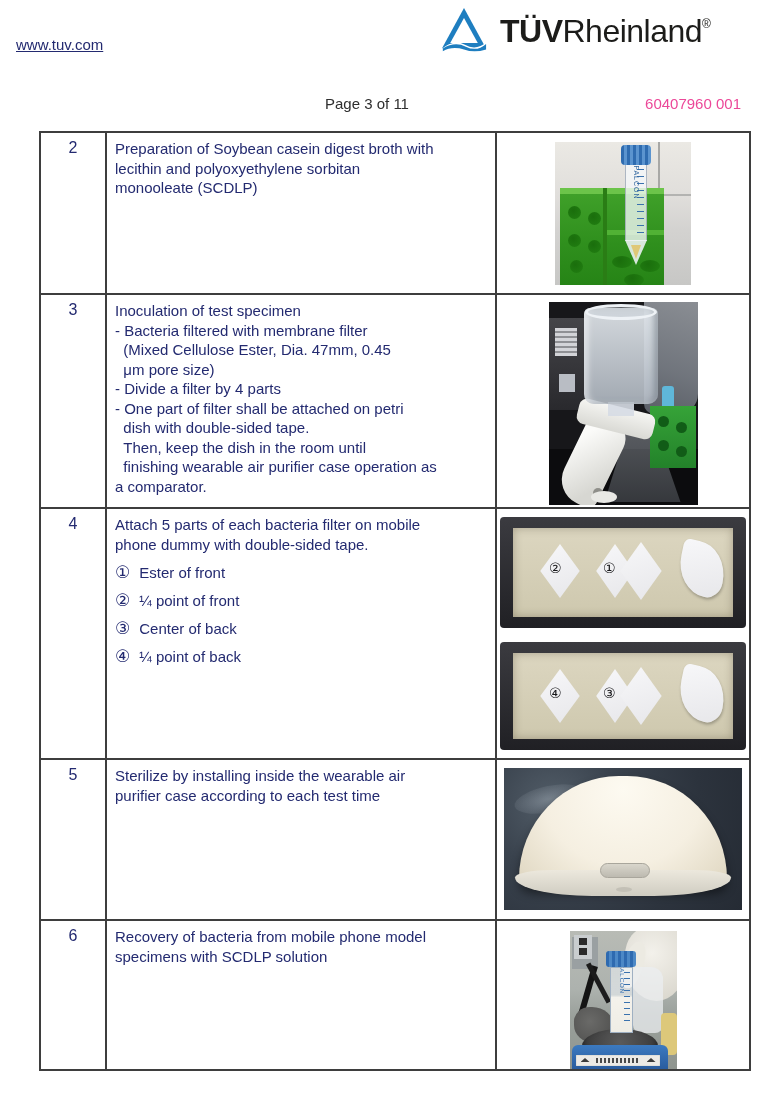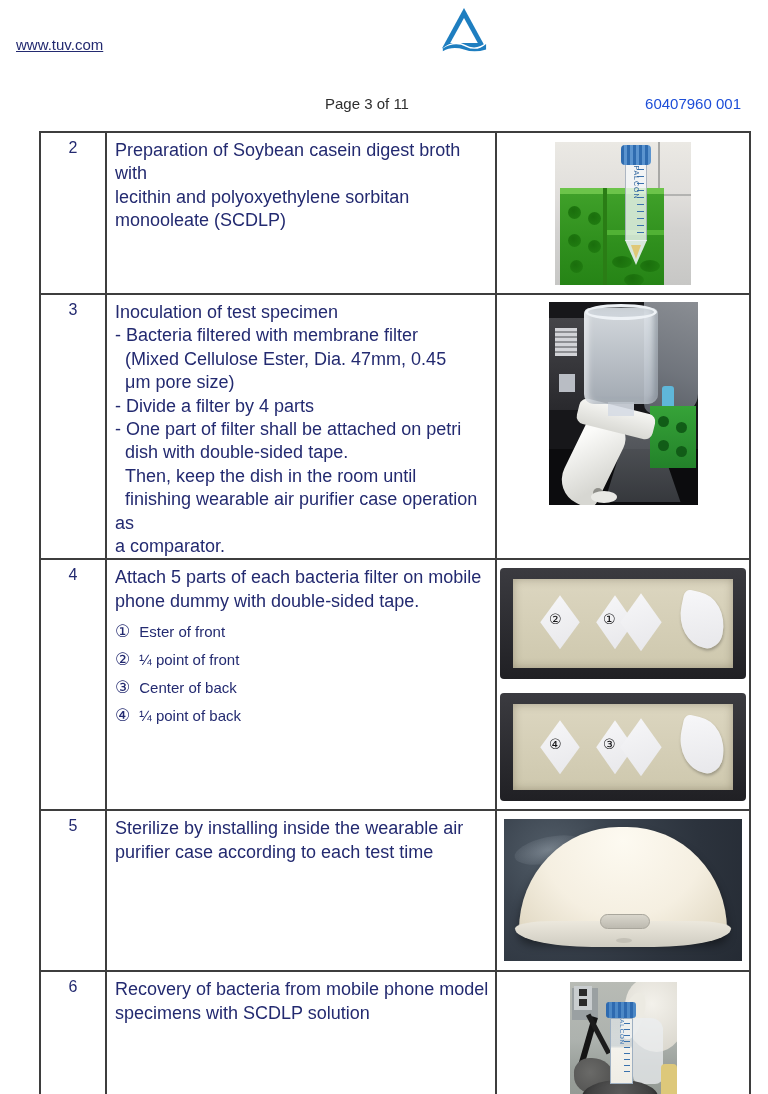--- a/index.html
+++ b/index.html
@@ -7,29 +7,29 @@
   body { font-family:"Liberation Sans","DejaVu Sans",sans-serif; }
   .page { position:relative; width:768px; height:1094px; background:#fff; overflow:hidden; }
 
   
   .site-link { position:absolute; left:16px; top:36px; font-size:15px; color:#232a70; text-decoration:underline; }
   .logo { position:absolute; left:441px; top:7px; display:flex; align-items:center; gap:13px; }
   .logo-text { font-size:32px; color:#1c1c1a; letter-spacing:-0.5px; white-space:nowrap; }
   .logo-bold { font-weight:bold; }
   .logo-mark { font-size:12px; vertical-align:14px; }
   .pageline-center { position:absolute; left:325px; top:95px; font-size:15px; color:#2e2e2e;text-align:center; }
-  .pageline-right  { position:absolute; right:27px; top:95px; font-size:15px; color:#1d4ed8; }
+  .pageline-right  { position:absolute; right:27px; top:95px; font-size:15px; color:#ec4899; }
 
   
   table.steps { position:absolute; left:39px; top:131px; width:710px; border-collapse:collapse; table-layout:fixed; }
   table.steps td { border:2px solid #3e3e3e; vertical-align:top; }
   td.c-num { text-align:center; padding-top:6px; font-size:16px; color:#232a70; }
   td.c-desc { padding:6px 6px 0 8px; }
   td.c-photo { text-align:center; }
-  .step-text { font-size:18px; line-height:1.3; color:#232a70; white-space:pre-wrap; }
+  .step-text { font-size:15px; line-height:1.3; color:#232a70; white-space:pre-wrap; }
   .step-items { margin-top:8px; }
   .step-item { display:flex; align-items:baseline; margin-bottom:7px; color:#232a70; }
   .step-item .marker { font-size:17px; margin-right:9px; }
   .step-item .ilabel { font-size:15px; }
 
   
   .ph { position:relative; display:inline-block; overflow:hidden; vertical-align:top; }
   .ph * { position:absolute; }
 
   
@@ -177,20 +177,21 @@
 
   <a class="site-link" href="#">www.tuv.com</a>
 
   <div class="logo">
     <svg width="46" height="48" viewBox="0 0 50 52">
       <polygon points="25,1 49,45 1,45" fill="#1e7ec0"></polygon>
       <polygon points="25,12 40,39 10,39" fill="#ffffff"></polygon>
       <path d="M0 46 Q 14 34 26 41 T 50 38 L 50 52 L 0 52 Z" fill="#ffffff"></path>
       <path d="M2 45 Q 15 37 27 43 T 49 40 L 49 46 Q 36 50 25 46 Q 12 42 2 48 Z" fill="#1e7ec0"></path>
     </svg>
+    <div class="logo-text"><span class="logo-bold">TÜV</span><span>Rheinland</span><span class="logo-mark">®</span></div>
   </div>
 
   <div class="pageline-center">Page 3 of 11</div>
   <div class="pageline-right">60407960 001</div>
 
   <table class="steps">
     <colgroup>
         <col style="width:66px">
         <col style="width:390px">
         <col style="width:254px">

